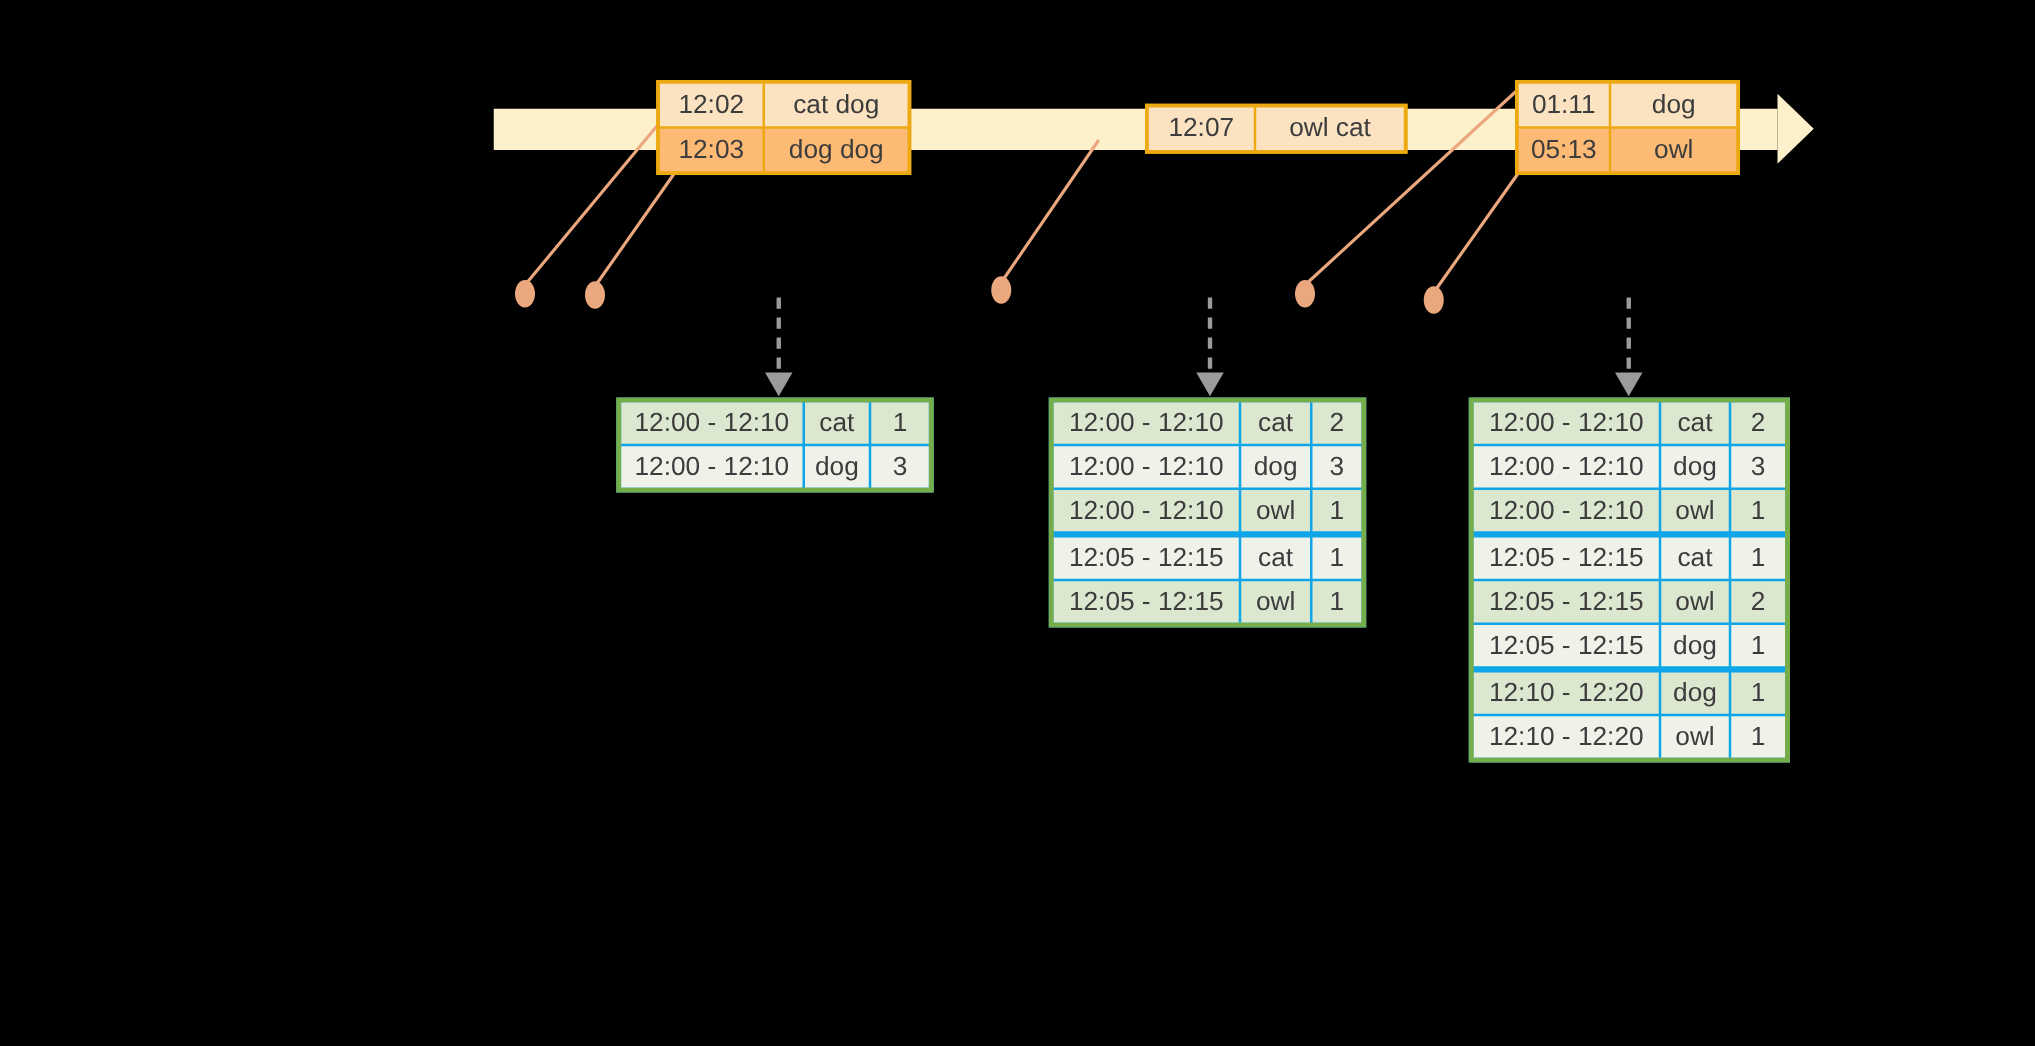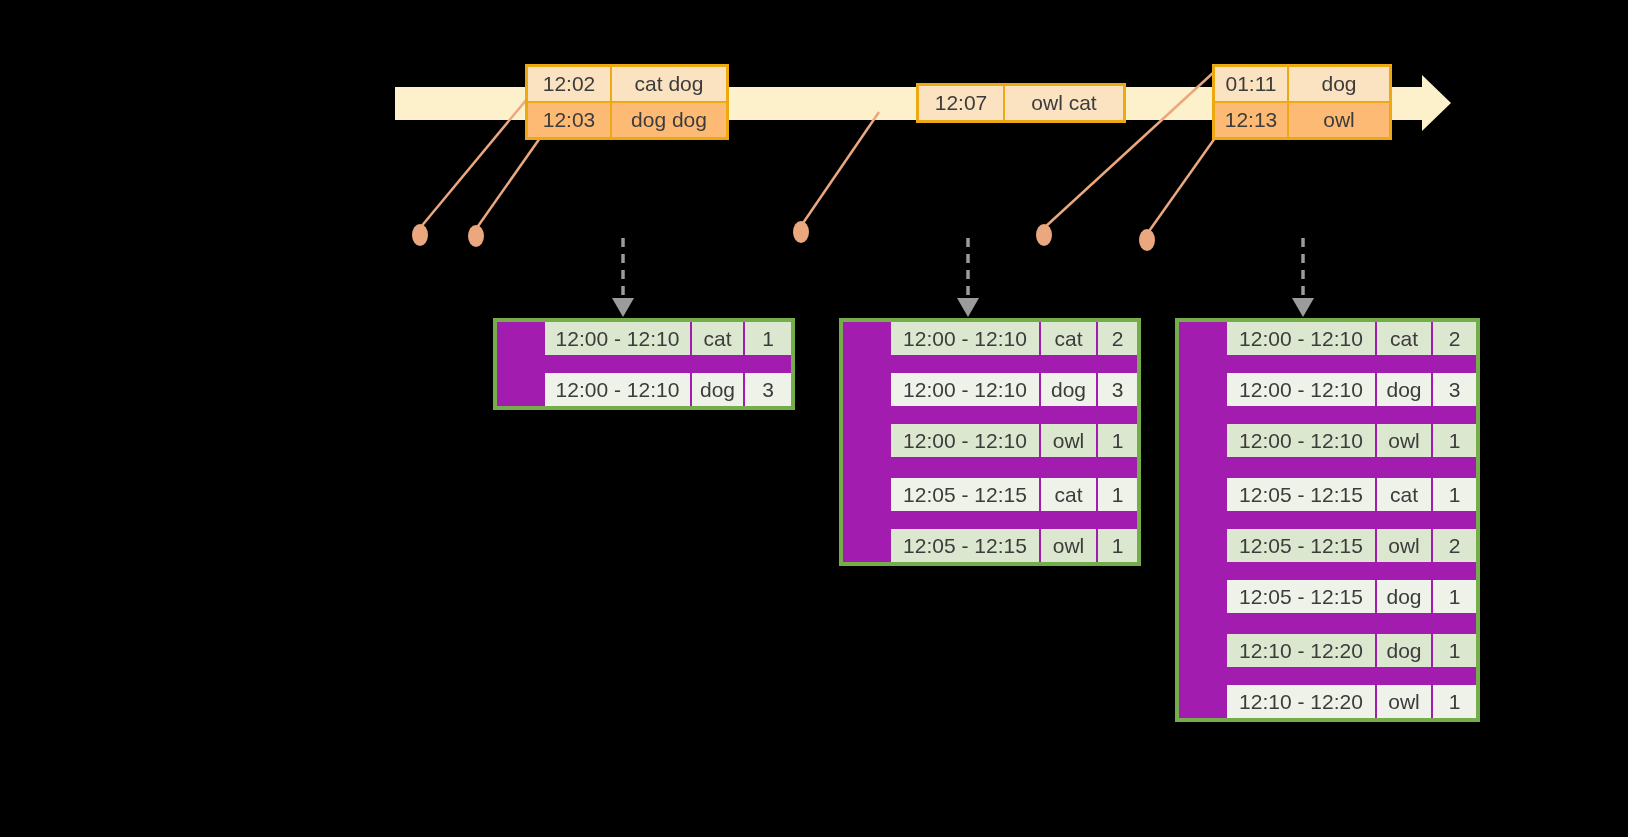--- a/index.html
+++ b/index.html
@@ -27,24 +27,23 @@
   #event-box-1{left:525px;top:64px;}
   #event-box-1 .event-row{grid-template-columns:82px 114px;}
   #event-box-2{left:916px;top:83px;}
   #event-box-2 .event-row{grid-template-columns:84px 118px;}
   #event-box-3{left:1212px;top:64px;}
   #event-box-3 .event-row{grid-template-columns:72px 100px;}
 
   
   .rtable{
     position:absolute;z-index:2;top:318px;
-    display:flex;flex-direction:column;gap:18px;
-    background:#a21caf;border:4px solid #76ad4b;
+    display:flex;flex-direction:column;gap:2px;
+    background:#0ea5e9;border:4px solid #76ad4b;
     box-sizing:content-box;
-    padding-left:48px;
   }
   .trow{display:grid;gap:2px;height:33px;}
   .trow.group-start{margin-top:3px;}
   .tcell{
     display:flex;align-items:center;justify-content:center;
     font-size:21px;color:#3c3c3c;white-space:nowrap;
   }
   .fill-dark{background:#dce7d0;}
   .fill-light{background:#eef2e8;}
   #table-1{left:493px;}
@@ -107,21 +106,21 @@
       <div class="ecell efill-dark">owl cat</div>
     </div>
   </div>
 
   <div class="event-box" id="event-box-3">
     <div class="event-row">
       <div class="ecell efill-dark">01:11</div>
       <div class="ecell efill-dark">dog</div>
     </div>
     <div class="event-row">
-      <div class="ecell efill-light">12:13</div>
+      <div class="ecell efill-light">05:13</div>
       <div class="ecell efill-light">owl</div>
     </div>
   </div>
 
   <div class="rtable" id="table-1">
     <div class="trow">
       <div class="tcell fill-dark">12:00 - 12:10</div>
       <div class="tcell fill-dark">cat</div>
       <div class="tcell fill-dark">1</div>
     </div>

